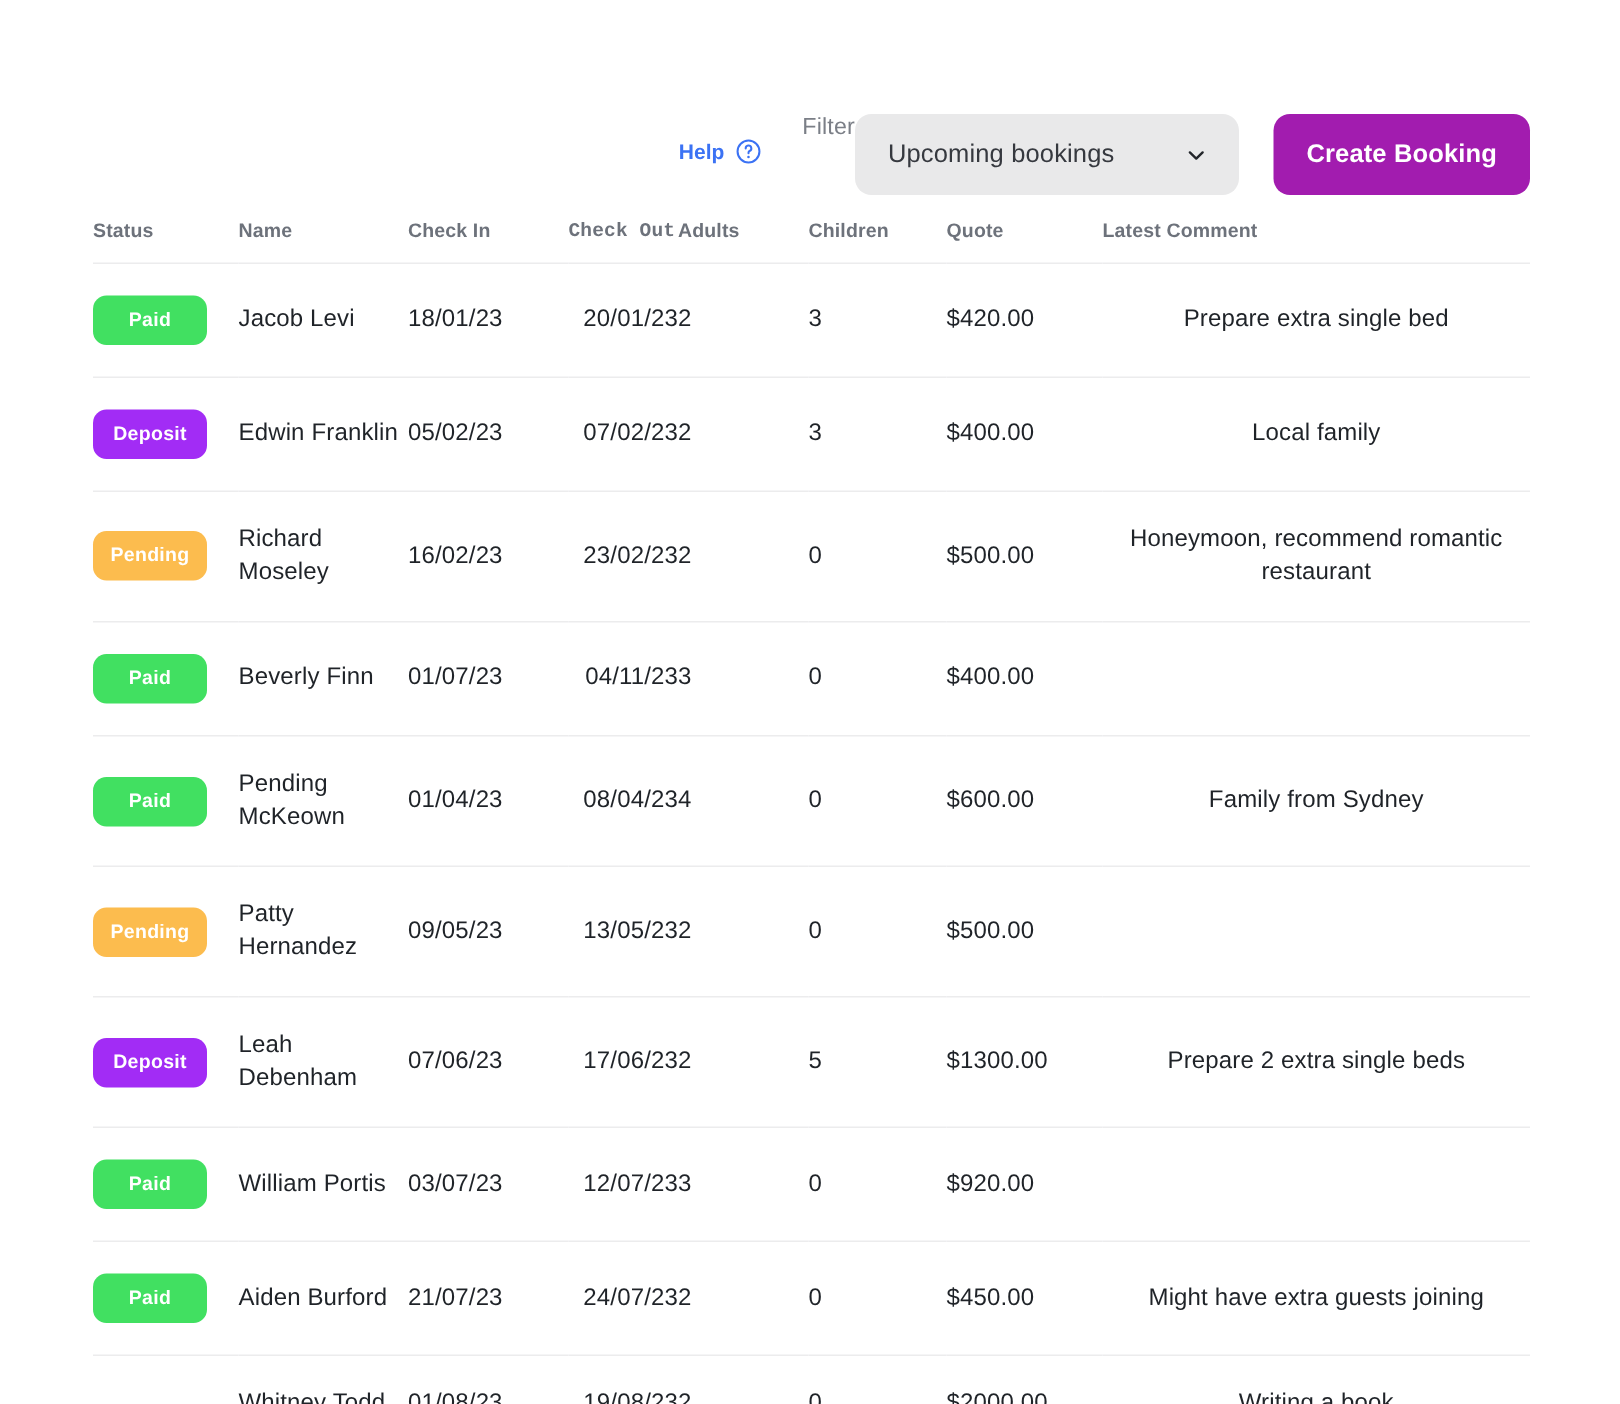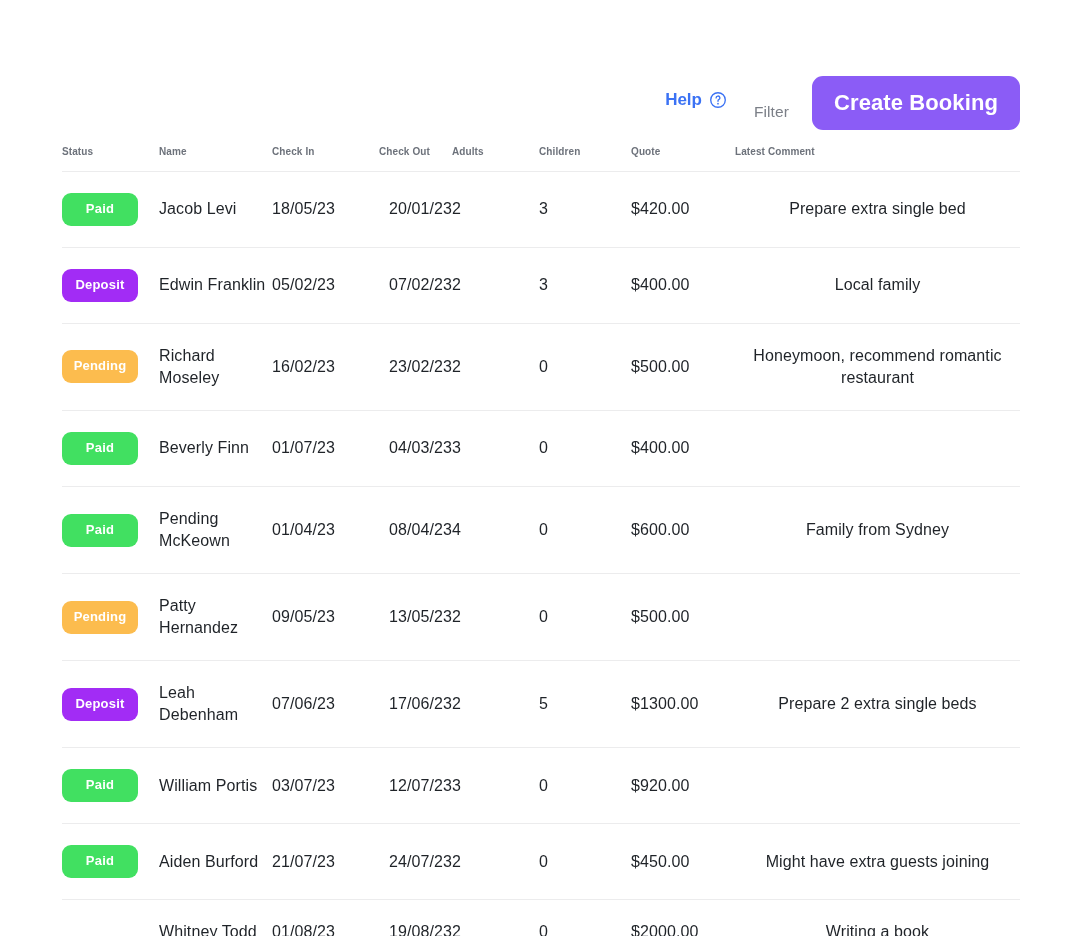--- a/index.html
+++ b/index.html
@@ -34,21 +34,21 @@
     align-items: flex-end;
     justify-content: flex-end;
     gap: 0;
   }
 
   .help-link {
     display: flex;
     align-items: center;
     gap: 7px;
     color: #3b72f4;
-    font-size: 17px;
+    font-size: 14px;
     font-weight: 600;
     text-decoration: none;
     cursor: pointer;
     margin-bottom: 20px;
     margin-right: 24px;
     white-space: nowrap;
   }
   .help-icon svg { display: block; }
 
   .filter-group {
@@ -79,26 +79,26 @@
   }
   .filter-select-value {
     font-size: 17px;
     color: #36393f;
     letter-spacing: .1px;
   }
   .chevron svg { display: block; }
 
   .create-btn {
     height: 54px;
-    background: #8b5cf6;
+    background: #a21caf;
     color: #ffffff;
     border: none;
     border-radius: 11px;
     font-family: "Liberation Sans", sans-serif;
-    font-size: 22px;
+    font-size: 17px;
     font-weight: 700;
     letter-spacing: .1px;
     padding: 0 22px;
     cursor: pointer;
     margin-bottom: 0;
     white-space: nowrap;
   }
 
   
   .table-wrap {
@@ -107,21 +107,21 @@
     top: 146px;
     width: 958px;
   }
   table.bookings {
     width: 958px;
     border-collapse: collapse;
     table-layout: fixed;
   }
   table.bookings th {
     text-align: left;
-    font-size: 10px;
+    font-size: 13px;
     font-weight: 700;
     color: #6d727b;
     padding: 0 0 14px 0;
     vertical-align: top;
     letter-spacing: .1px;
   }
   table.bookings thead tr {
     border-bottom: 1px solid #ececed;
   }
   table.bookings td {
@@ -137,21 +137,21 @@
   
   .col-status   { width: 97px;  }
   .col-name     { width: 113px; }
   .col-checkin  { width: 107px; }
   .col-checkout { width: 73px;  }
   .col-adults   { width: 87px;  }
   .col-children { width: 92px; margin-left: 10px;  }
   .col-quote    { width: 104px; }
   .col-comment  { width: 285px; }
 
-  th.col-checkout { padding-right: 34px; }
+  th.col-checkout { padding-right: 34px; font-family: Liberation Mono, monospace; }
   td.cell-checkout { padding-right: 34px; text-align: right; }
 
   .badge {
     display: inline-block;
     min-width: 76px;
     box-sizing: border-box;
     padding: 7px 0 8px 0;
     border-radius: 9px;
     color: #ffffff;
     font-size: 13px;
@@ -177,20 +177,28 @@
         <svg width="18" height="18" viewBox="0 0 20 20" fill="none">
           <circle cx="10" cy="10" r="8.1" stroke="#3b72f4" stroke-width="1.5"></circle>
           <path d="M7.9 7.7a2.1 2.1 0 1 1 2.9 1.95c-.55.25-.8.7-.8 1.25v.45" stroke="#3b72f4" stroke-width="1.5" stroke-linecap="round" fill="none"></path>
           <circle cx="10" cy="14.1" r="0.95" fill="#3b72f4"></circle>
         </svg>
       </span>
     </a>
 
     <div class="filter-group">
       <div class="filter-label">Filter</div>
+      <div class="filter-select">
+        <span class="filter-select-value">Upcoming bookings</span>
+        <span class="chevron">
+          <svg width="17" height="17" viewBox="0 0 20 20" fill="none">
+            <path d="M5 7.8 10 12.6 15 7.8" stroke="#23262b" stroke-width="1.9" stroke-linecap="round" stroke-linejoin="round"></path>
+          </svg>
+        </span>
+      </div>
     </div>
 
     <button class="create-btn">Create Booking</button>
   </div>
 
   <div class="table-wrap">
     <table class="bookings">
       <colgroup>
         <col class="col-status">
           <col class="col-name">
@@ -210,21 +218,21 @@
           <th class="col-adults">Adults</th>
           <th class="col-children">Children</th>
           <th class="col-quote">Quote</th>
           <th class="col-comment">Latest Comment</th>
         </tr>
       </thead>
       <tbody id="table-body">
           <tr>
             <td class="cell-status"><span class="badge" style="background: rgb(65, 224, 97);">Paid</span></td>
             <td class="name-cell">Jacob Levi</td>
-            <td>18/05/23</td>
+            <td>18/01/23</td>
             <td class="cell-checkout">20/01/23</td>
             <td>2</td>
             <td>3</td>
             <td>$420.00</td>
             <td class="comment-cell">Prepare extra single bed</td>
           </tr>
           <tr>
             <td class="cell-status"><span class="badge" style="background: rgb(162, 44, 245);">Deposit</span></td>
             <td class="name-cell">Edwin Franklin</td>
             <td>05/02/23</td>
@@ -241,21 +249,21 @@
             <td class="cell-checkout">23/02/23</td>
             <td>2</td>
             <td>0</td>
             <td>$500.00</td>
             <td class="comment-cell">Honeymoon, recommend romantic restaurant</td>
           </tr>
           <tr>
             <td class="cell-status"><span class="badge" style="background: rgb(65, 224, 97);">Paid</span></td>
             <td class="name-cell">Beverly Finn</td>
             <td>01/07/23</td>
-            <td class="cell-checkout">04/03/23</td>
+            <td class="cell-checkout">04/11/23</td>
             <td>3</td>
             <td>0</td>
             <td>$400.00</td>
             <td class="comment-cell"></td>
           </tr>
           <tr>
             <td class="cell-status"><span class="badge" style="background: rgb(65, 224, 97);">Paid</span></td>
             <td class="name-cell">Pending McKeown</td>
             <td>01/04/23</td>
             <td class="cell-checkout">08/04/23</td>

